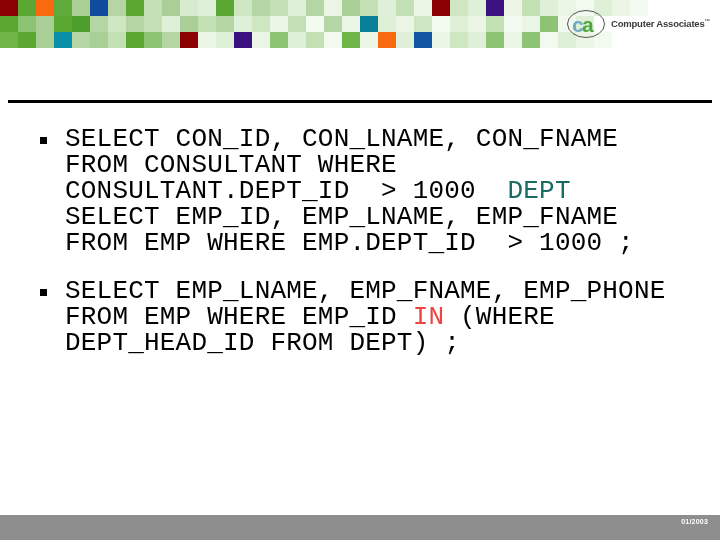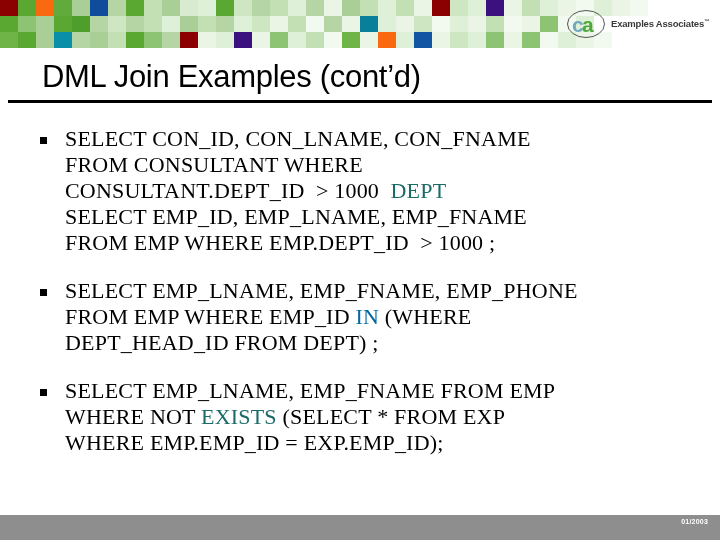--- a/index.html
+++ b/index.html
@@ -96,22 +96,22 @@
     margin-bottom: 22px;
   }
   .bullet:last-child { margin-bottom: 0; }
   .bullet-marker {
     position: absolute;
     left: 4px; top: 11px;
     width: 7px; height: 7px;
     background: #000000;
   }
   .code {
-    font-family: Liberation Serif, serif;
-    font-size: 22px;
+    font-family: Liberation Mono, monospace;
+    font-size: 26px;
     line-height: 26px;
     color: #000000;
     white-space: pre-wrap;
     letter-spacing: 0.2px;
   }
   .kw { color: #1a6b66; }
 
   
   .footer-bar {
     position: absolute;
@@ -264,45 +264,38 @@
     </div>
 
   <div class="logo">
     <div class="logo-mark">
       <svg width="40" height="30" viewBox="0 0 40 30" xmlns="http://www.w3.org/2000/svg">
         <ellipse cx="20" cy="15" rx="18.5" ry="13.5" fill="none" stroke="#555555" stroke-width="1"></ellipse>
         <text x="6" y="23" font-family="Liberation Sans, sans-serif" font-size="21" font-weight="bold" fill="#6fa8bf">c</text>
         <text x="16" y="23" font-family="Liberation Sans, sans-serif" font-size="21" font-weight="bold" fill="#4ea73b">a</text>
       </svg>
     </div>
-    <div class="logo-word"><span>Examples Associates</span><span class="logo-tm">™</span></div>
+    <div class="logo-word"><span>Computer Associates</span><span class="logo-tm">™</span></div>
   </div>
 
-  <div class="title">DML Join Examples (cont’d)</div>
   <div class="title-rule"></div>
 
   <div class="body" id="body">
       <div class="bullet">
         <span class="bullet-marker"></span>
         <div class="code"><span>SELECT CON_ID, CON_LNAME, CON_FNAME
 FROM CONSULTANT WHERE
 CONSULTANT.DEPT_ID  &gt; 1000  </span><span class="kw" style="color: rgb(26, 107, 102);">DEPT</span><span>
 SELECT EMP_ID, EMP_LNAME, EMP_FNAME
 FROM EMP WHERE EMP.DEPT_ID  &gt; 1000 ;</span></div>
       </div>
       <div class="bullet">
         <span class="bullet-marker"></span>
         <div class="code"><span>SELECT EMP_LNAME, EMP_FNAME, EMP_PHONE
-FROM EMP WHERE EMP_ID </span><span class="kw" style="color: #0369a1; text-align: right;">IN</span><span> (WHERE
+FROM EMP WHERE EMP_ID </span><span class="kw" style="color: #ef4444; text-align: right;">IN</span><span> (WHERE
 DEPT_HEAD_ID FROM DEPT) ;</span></div>
-      </div>
-      <div class="bullet">
-        <span class="bullet-marker"></span>
-        <div class="code"><span>SELECT EMP_LNAME, EMP_FNAME FROM EMP
-WHERE NOT </span><span class="kw" style="color: rgb(26, 107, 102);">EXISTS</span><span> (SELECT * FROM EXP
-WHERE EMP.EMP_ID = EXP.EMP_ID);</span></div>
       </div>
     </div>
 
   <div class="footer-bar"></div>
   <div class="footer-date">01/2003</div>
 
 </div>
 
 </body></html>

